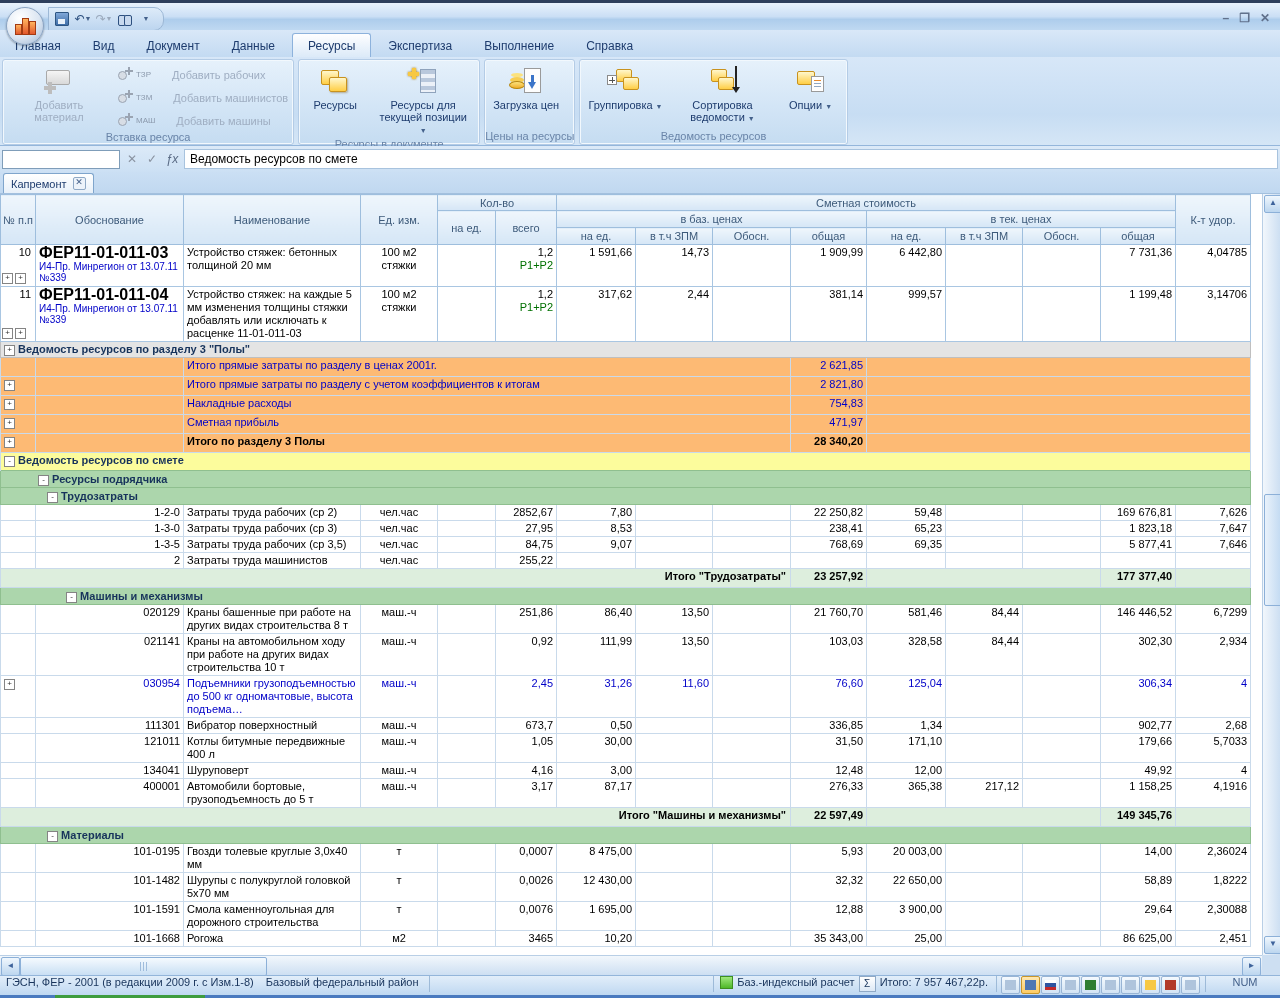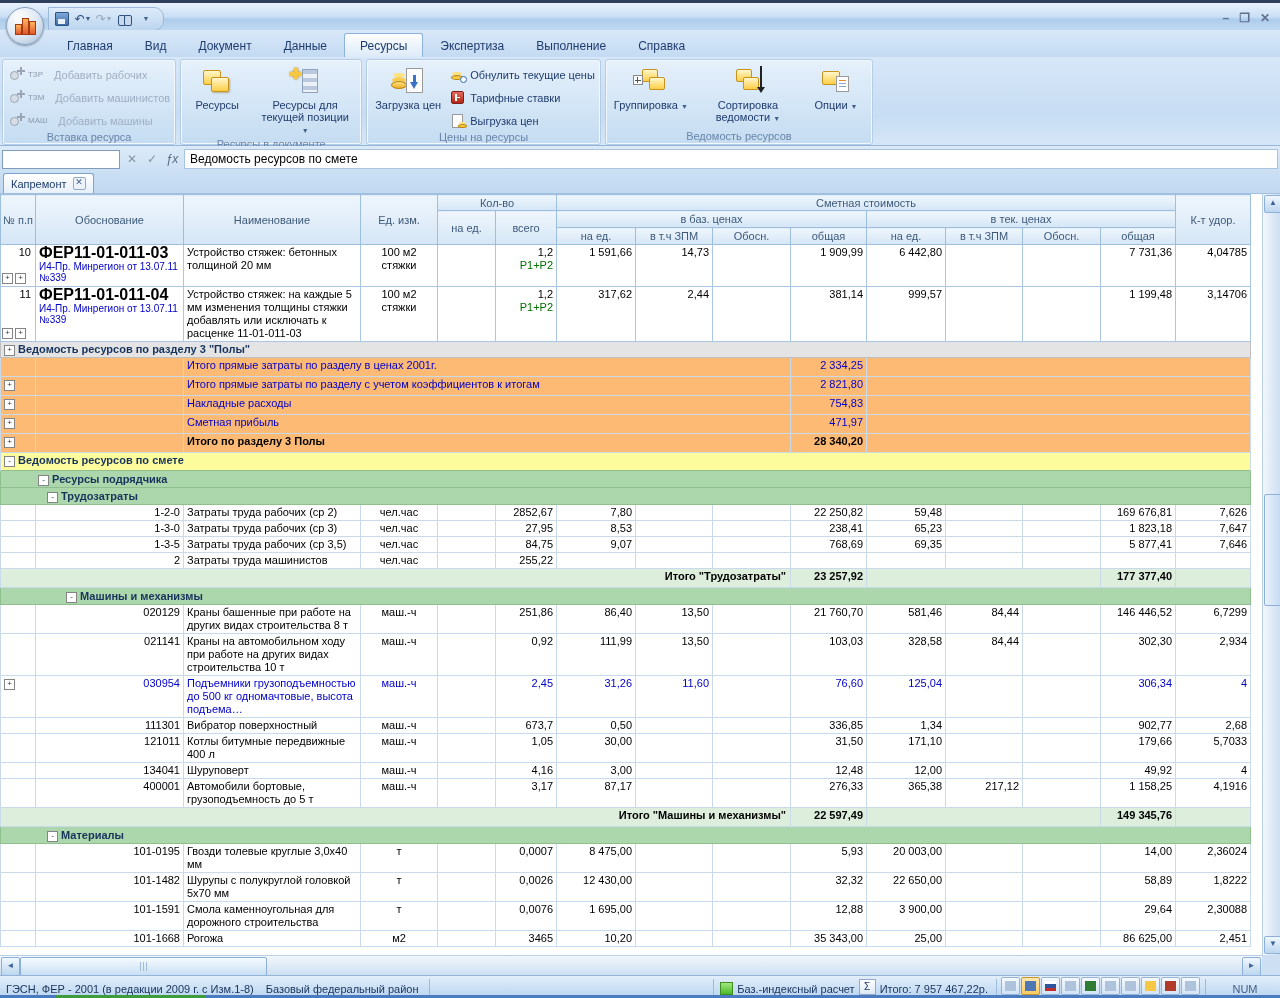--- a/index.html
+++ b/index.html
@@ -23,39 +23,39 @@
   .disk::after{content:"";position:absolute;left:2px;bottom:1px;width:7px;height:5px;background:#E9F1FA}
   .binoc{position:relative;width:14px;height:10px}
   .binoc::before,.binoc::after{content:"";position:absolute;top:1px;width:6px;height:9px;border:1px solid #2D507F;background:#C8D9EE;border-radius:2px}
   .binoc::before{left:0}.binoc::after{right:0}
   .title-text{position:absolute;top:8px;left:200px;right:200px;text-align:center;font-size:13px;color:#1E3C6E;white-space:nowrap;overflow:hidden}
   .winbtns{position:absolute;right:10px;top:8px;display:flex;gap:10px;color:#61718C;font-size:12px;font-weight:bold}
   .winbtns span{cursor:default}
 
   
   .tabrow{position:absolute;top:30px;left:0;right:0;height:27px;
-    background:linear-gradient(#D9E8F8,#C3DAF2);display:flex;align-items:flex-end;padding-left:52px}
+    background:linear-gradient(#D9E8F8,#C3DAF2);display:flex;align-items:flex-end;}
   .tab{padding:5px 15px 4px;font-size:12px;color:#1E3C6E;margin-right:2px;border-radius:3px 3px 0 0}
   .tab.active{background:linear-gradient(#FEFEFF,#E9F2FB 60%,#DCEAF8);border:1px solid #8DB2DC;border-bottom:none}
 
   
   .ribbon{position:absolute;top:57px;left:0;right:0;height:89px;
     background:linear-gradient(#D7E7F8,#C7DDF3 65%,#D5E6F6);border-bottom:1px solid #94B6DB;
     display:flex;gap:4px;padding:2px 0 0 2px;box-sizing:border-box}
   .rgroup{border:1px solid #B4CCE6;border-radius:3px;display:flex;flex-direction:column;
     background:linear-gradient(#E6F1FB,#D3E5F6 55%,#C5DCF1);box-shadow:inset 0 0 0 1px #F2F8FD}
   .rbody{flex:1;display:flex;align-items:flex-start;padding:3px 5px 0;gap:6px}
   .rlabel{height:15px;line-height:14px;text-align:center;font-size:11px;color:#6984A8}
   .bigbtn{display:flex;flex-direction:column;align-items:center;text-align:center;
     font-size:11px;line-height:12px;color:#1E3C6E;padding:2px 3px;max-width:96px;min-width:56px}
   .bigbtn.dis{color:#9FAEC2}
   .smallcol{display:flex;flex-direction:column;gap:4px;padding-top:2px}
   .smallbtn{display:flex;align-items:center;gap:3px;height:19px;font-size:11px;color:#1E3C6E;white-space:nowrap}
   .smallbtn.dis{color:#9FAEC2}
-  .tagtxt{font-size:8px;color:#8B99AC;margin-right:8px}
+  .tagtxt{font-size:8px;color:#8B99AC;margin-right:18px}
   .drop{font-size:7px;color:#44618B;line-height:6px}
 
   
   .ic{position:relative;display:inline-block;flex:none}
   .ic i{position:absolute;display:none;box-sizing:border-box}
   .ic32{width:36px;height:34px}
   .ic16{width:17px;height:16px}
   
   .ic-resources .p1,.ic-resources .p2,.ic-grouping .p1,.ic-grouping .p2,
   .ic-sorting .p1,.ic-sorting .p2,.ic-options .p1{
@@ -168,21 +168,21 @@
     background:linear-gradient(#F0F7FD,#BCD6EF);color:#3E639B;font-size:8px;line-height:16px;text-align:center}
   .hthumb{position:absolute;top:1px;left:20px;width:245px;height:17px;border:1px solid #8CB0D8;border-radius:2px;
     background:linear-gradient(#F5FAFE,#C9DFF4)}
   .hthumb::after{content:"";position:absolute;left:50%;top:4px;width:8px;height:9px;margin-left:-4px;
     background:repeating-linear-gradient(to right,#9FBCDC 0 1px,transparent 1px 3px)}
   .corner{position:absolute;top:955px;right:0;width:18px;height:20px;background:#CDDFF2}
 
   
   .statusbar{position:absolute;top:975px;left:0;right:0;height:20px;
     background:linear-gradient(#E2EEFA,#BFD8F1);border-top:1px solid #93B5DA;
-    display:flex;align-items:flex-end;font-size:11px;color:#17335B;box-sizing:border-box}
+    display:flex;align-items:flex-start;font-size:11px;color:#17335B;box-sizing:border-box}
   .sdiv{width:1px;height:16px;background:#9DBAD8;margin:0 4px}
   .greensq{width:11px;height:11px;background:linear-gradient(#9FE87E,#4FB829);border:1px solid #3E8F21;margin:0 4px 0 2px}
   .sigma{width:15px;height:14px;border:1px solid #8FA9C6;background:linear-gradient(#FFF,#DCE8F5);
     text-align:center;line-height:13px;font-size:10px;margin:0 4px;color:#17335B}
   .sb-ic{width:17px;height:16px;border:1px solid #98B4D4;border-radius:2px;margin-right:1px;
     background:linear-gradient(#F5FAFE,#D2E3F4);position:relative}
   .sb-ic::after{content:"";position:absolute;left:3px;top:3px;right:3px;bottom:3px;background:#AFC4DC}
   .sb-ic.sel{background:linear-gradient(#FFE8B0,#FDCB64);border-color:#C8962B}
   .sb-ic:nth-child(3)::after{background:linear-gradient(#fff 0 33%,#2F54A0 33% 66%,#C42B2B 66%)}
   .sb-ic:nth-child(5)::after{background:#2E7D32}.sb-ic:nth-child(8)::after{background:#F7C843}
@@ -227,20 +227,27 @@
     <span class="tab">Данные</span>
     <span class="tab active">Ресурсы</span>
     <span class="tab">Экспертиза</span>
     <span class="tab">Выполнение</span>
     <span class="tab">Справка</span>
   </div>
 
 <div class="ribbon" id="ribbon">
   <div class="rgroup">
     <div class="rbody">
+        <div class="bigbtn dis">
+         <span class="ic ic32 ic-add-material">
+            <i class="p1"></i>
+            <i class="p2"></i>
+          </span>
+          <span>Добавить материал</span>
+        </div>
         <div class="smallcol">
          <div class="smallbtn dis">
            <span class="ic ic16 ic-coin-plus">
               <i class="p1"></i>
               <i class="p2"></i>
             </span>
             <span class="tagtxt">ТЗР</span>
            <span>Добавить рабочих</span>
           </div>
          <div class="smallbtn dis">
@@ -284,43 +291,20 @@
   </div>
   <div class="rgroup">
     <div class="rbody">
         <div class="bigbtn">
          <span class="ic ic32 ic-load-prices">
             <i class="p1"></i>
             <i class="p2"></i>
             <i class="p3"></i>
           </span>
           <span>Загрузка цен</span>
-        </div>
-        <div class="smallcol">
-         <div class="smallbtn">
-           <span class="ic ic16 ic-coins-zero">
-              <i class="p1"></i>
-              <i class="p2"></i>
-            </span>
-           <span>Обнулить текущие цены</span>
-          </div>
-         <div class="smallbtn">
-           <span class="ic ic16 ic-tariff">
-              <i class="p1"></i>
-              <i class="p2"></i>
-            </span>
-           <span>Тарифные ставки</span>
-          </div>
-         <div class="smallbtn">
-           <span class="ic ic16 ic-doc-coins">
-              <i class="p1"></i>
-              <i class="p2"></i>
-            </span>
-           <span>Выгрузка цен</span>
-          </div>
         </div>
       </div>
     <div class="rlabel">Цены на ресурсы</div>
   </div>
   <div class="rgroup">
     <div class="rbody">
         <div class="bigbtn">
          <span class="ic ic32 ic-grouping">
             <i class="p1"></i>
             <i class="p2"></i>
@@ -463,21 +447,21 @@
           <td class="num">1 199,48</td>
           <td class="num">3,14706</td>
         </tr>
         <tr class="sec">
      <td colspan="15"><span class="xbox">+</span> <b>Ведомость ресурсов по разделу 3 "Полы"</b></td>
         </tr>
         <tr class="sumr">
      <td class="c-num"></td>
      <td></td>
      <td colspan="7" class="sumlab">Итого прямые затраты по разделу в ценах 2001г.</td>
-     <td class="num">2 334,25</td>
+     <td class="num">2 621,85</td>
      <td colspan="5"></td>
         </tr>
         <tr class="sumr">
      <td class="c-num"><span class="xbox">+</span></td>
      <td></td>
      <td colspan="7" class="sumlab">Итого прямые затраты по разделу с учетом коэффициентов к итогам</td>
      <td class="num">2 821,80</td>
      <td colspan="5"></td>
         </tr>
         <tr class="sumr">

